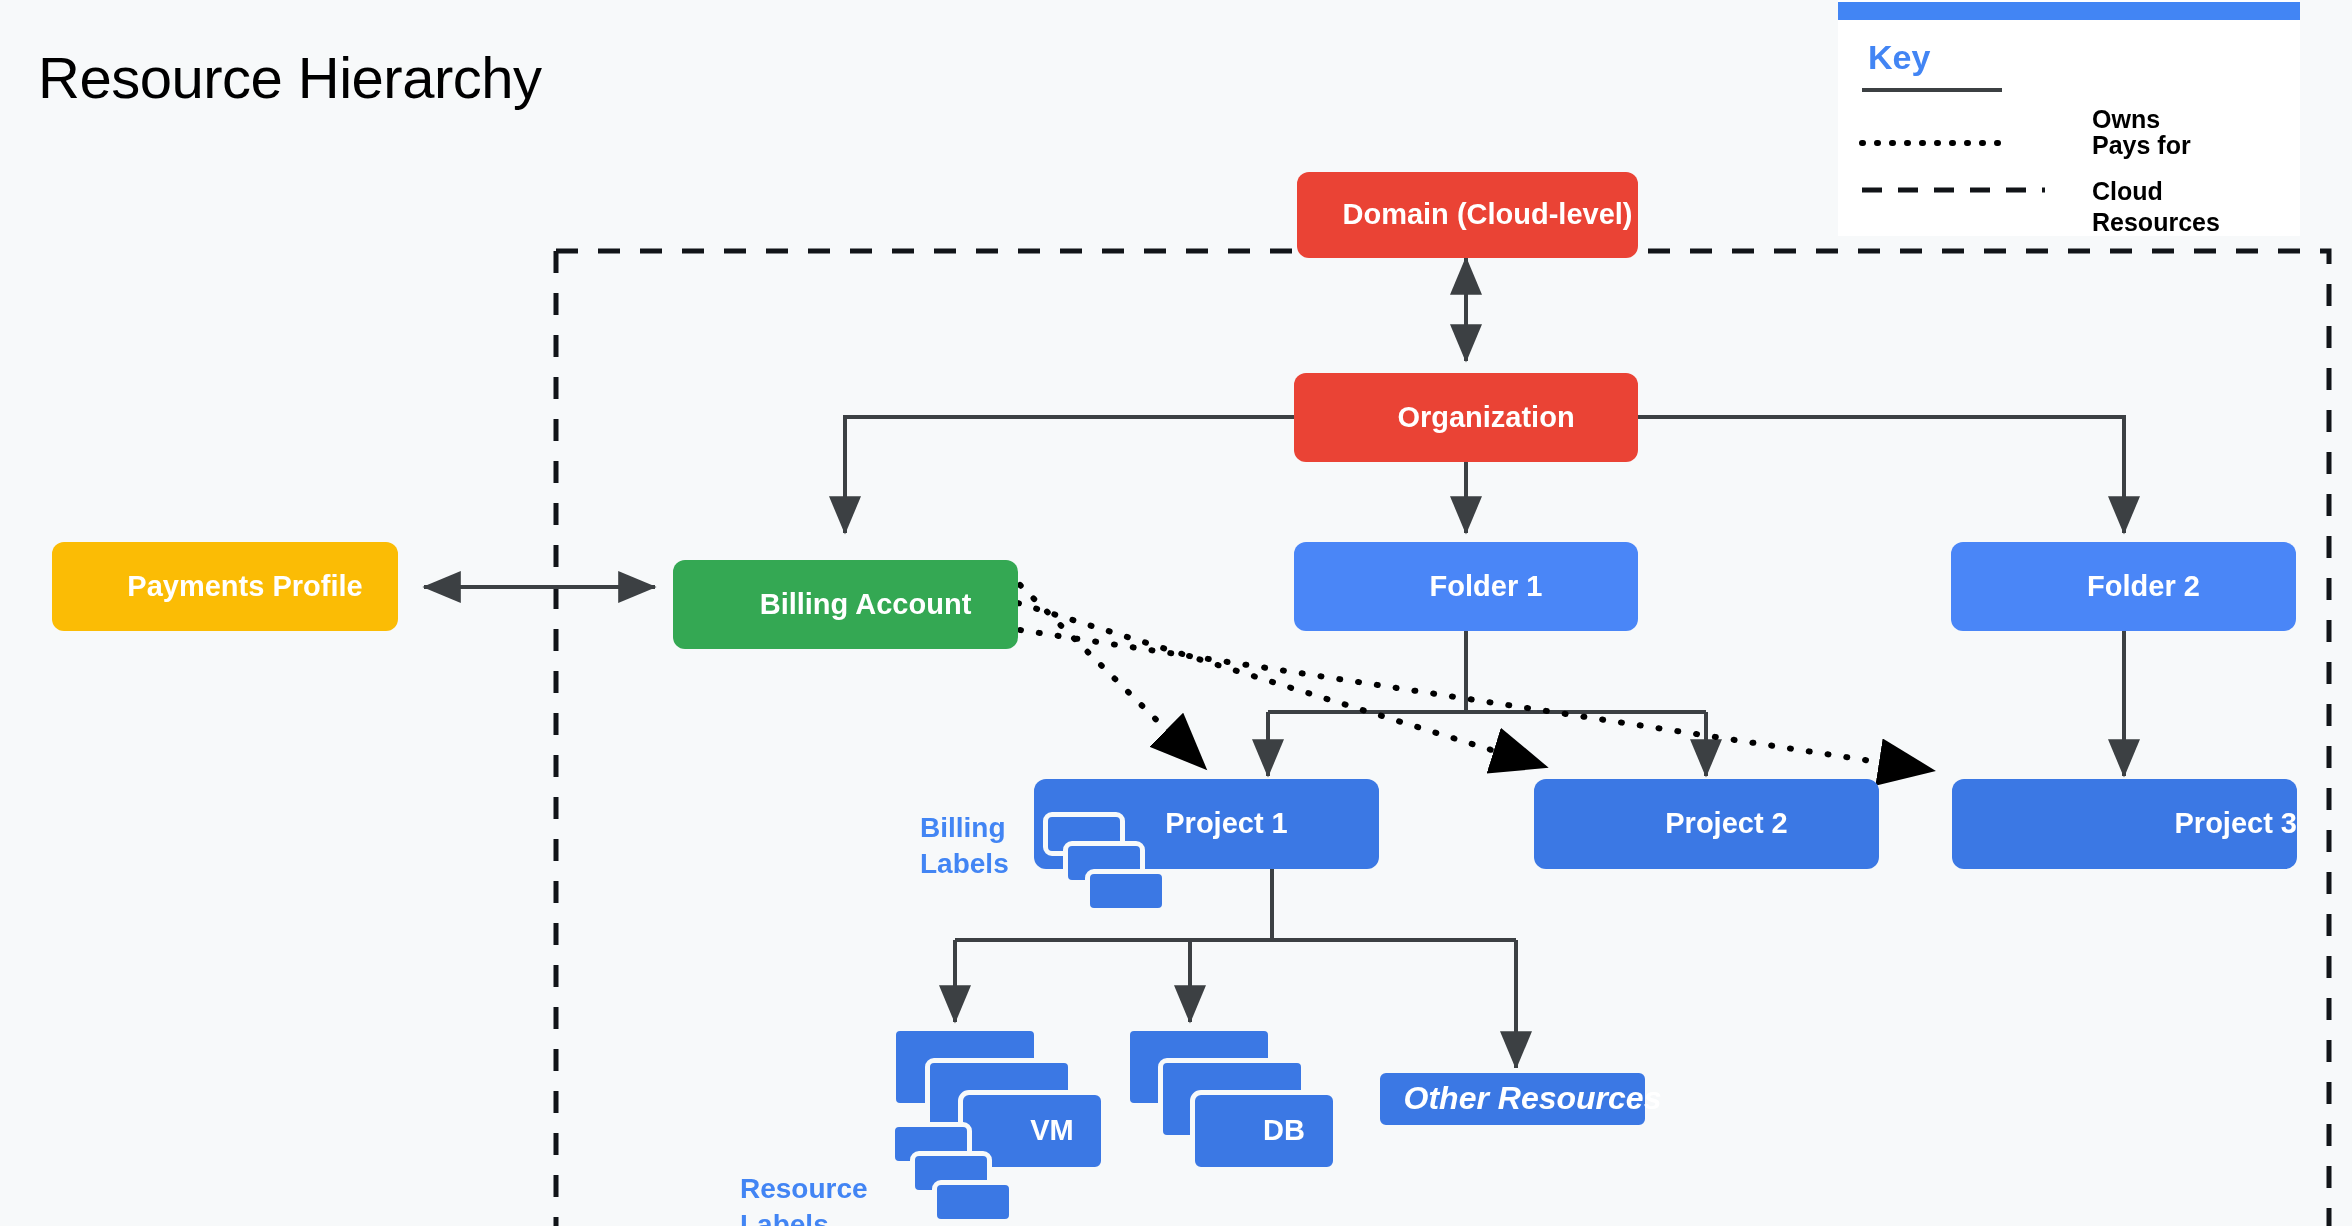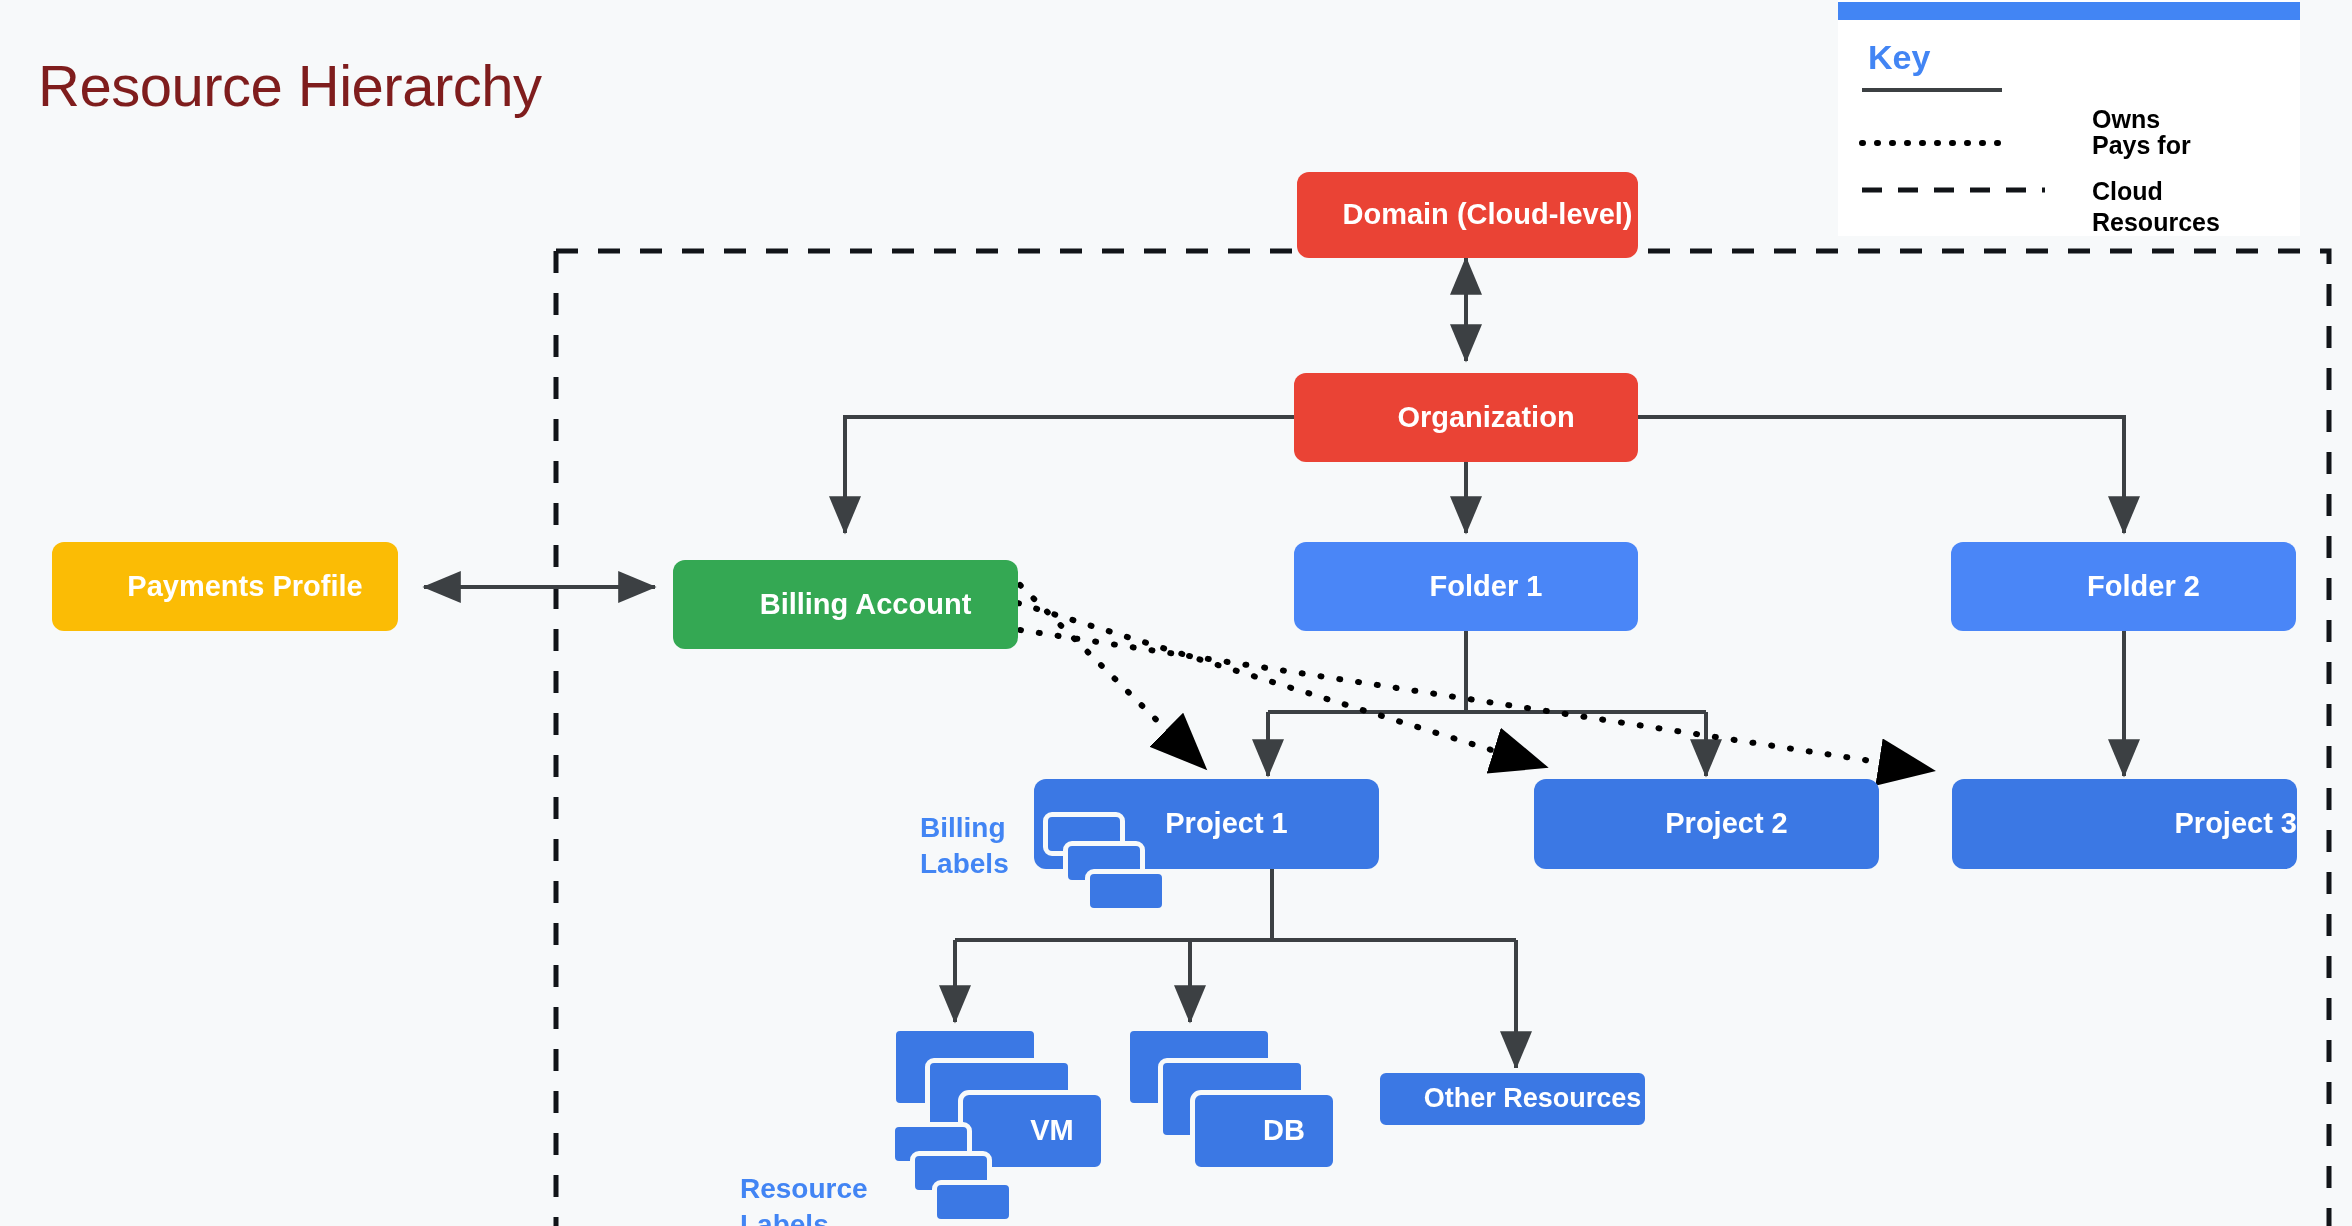--- a/index.html
+++ b/index.html
@@ -22,44 +22,44 @@
   }
   svg.canvas {
     position: absolute;
     left: 0; top: 0;
     width: 2352px;
     height: 1226px;
   }
   .page-title {
     position: absolute;
     left: 38px;
-    top: 52px;
+    top: 44px;
     font-size: 58px;
-    color: #7f1d1d;
+    color: #000000;
     letter-spacing: -0.5px;
     font-weight: 400;
     white-space: nowrap;
   }
   
   .node {
     position: absolute;
     display: flex;
     align-items: center;
     justify-content: center;
     border-radius: 12px;
     color: #ffffff;
     font-weight: bold;
     font-size: 29px;
     text-align: center;
     box-sizing: border-box;
     line-height: 1.1;
     white-space: nowrap;
     padding-left: 40px;
   }
-  .node.small-label { font-size: 27px; }
+  .node.small-label { font-size: 32px; font-style: italic; }
   .stack-card {
     position: absolute;
     border-radius: 9px;
     box-sizing: border-box;
     border: 5px solid #f7f9fa;
   }
   .side-label {
     position: absolute;
     color: #4285f4;
     font-weight: bold;

